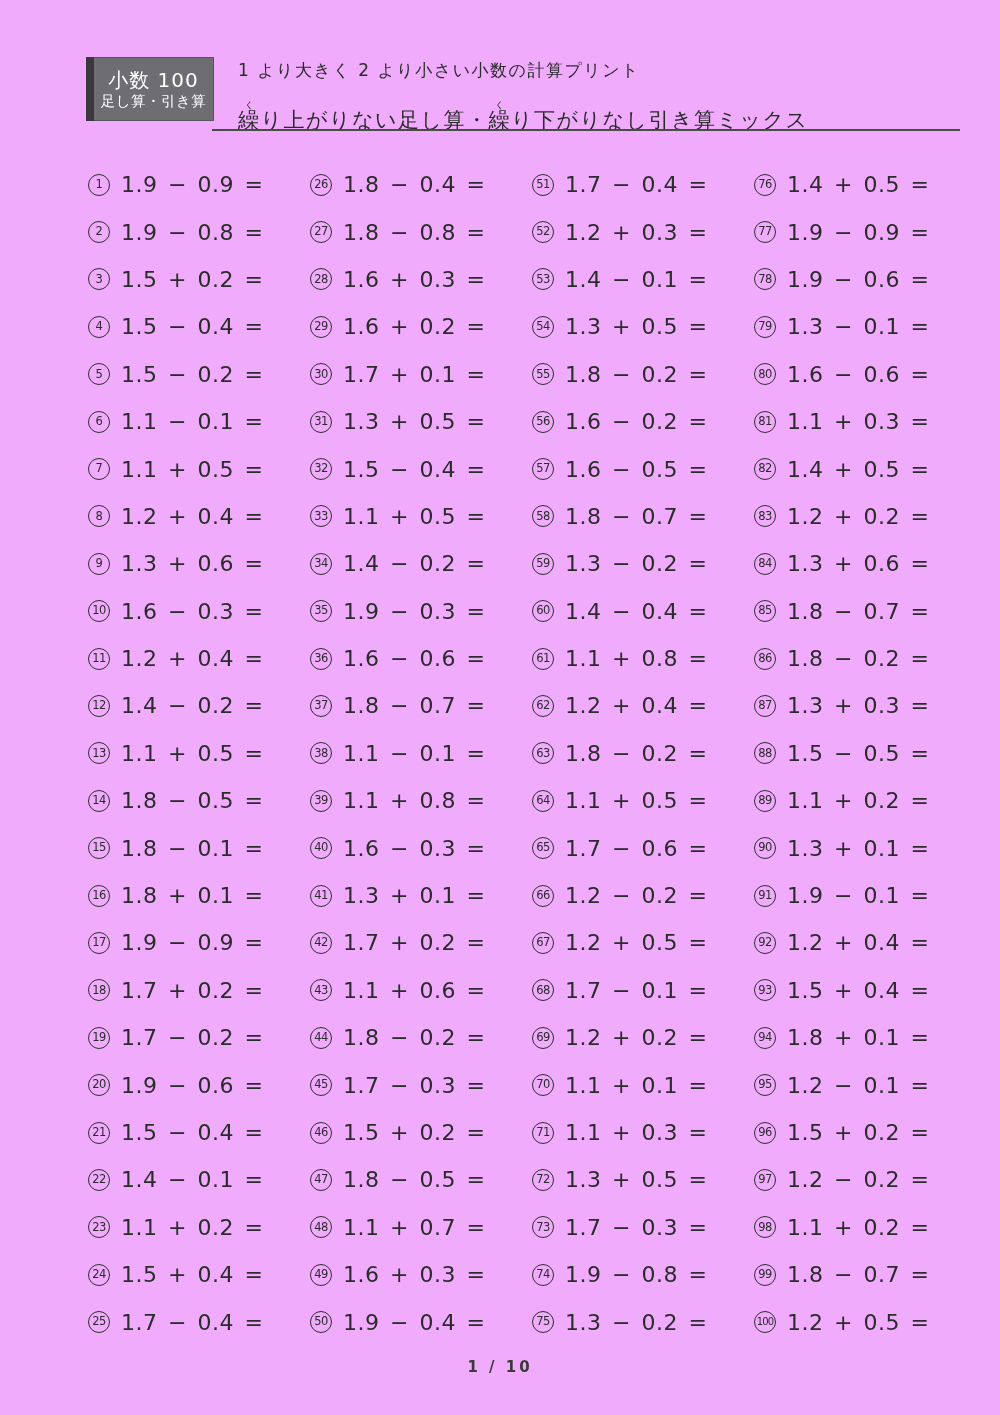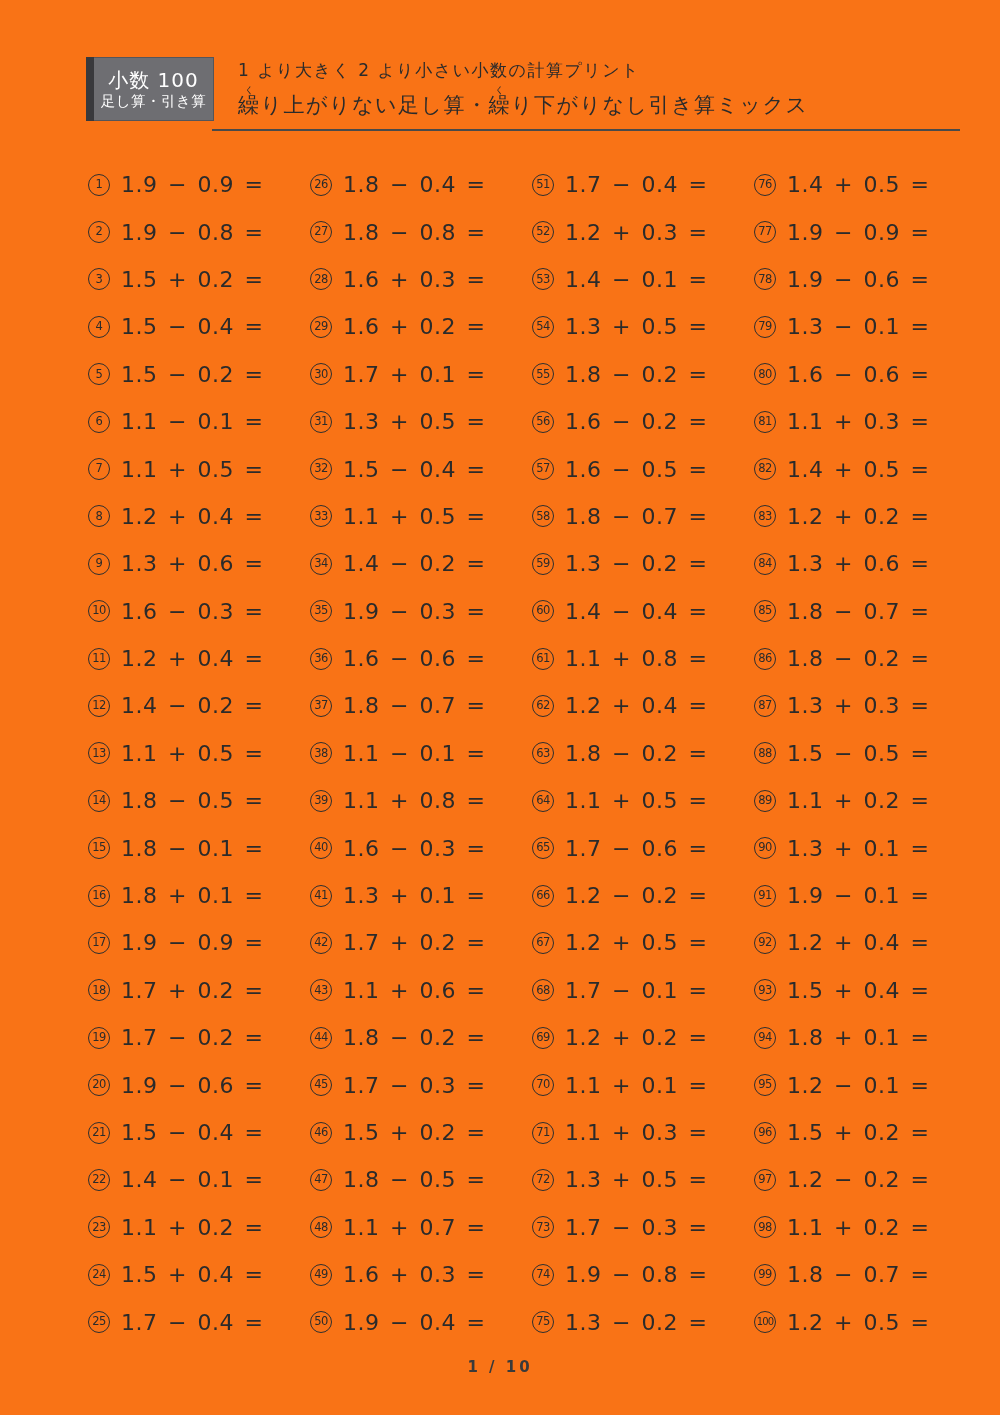--- a/index.html
+++ b/index.html
@@ -1,20 +1,20 @@
 <!DOCTYPE html>
 <html><head>
 <meta charset="utf-8">
 <style>
   html, body { margin: 0; padding: 0; background: #ffffff; }
   .page {
     position: relative;
     width: 1000px;
     height: 1415px;
-    background: #f97316;
+    background: #f0abfc;
     font-family: "DejaVu Sans", "Liberation Sans", sans-serif;
     color: #2b2b2b;
     overflow: hidden;
   }
 
   
   .header-badge {
     position: absolute;
     left: 86px; top: 57px;
     width: 128px; height: 64px;
@@ -46,21 +46,21 @@
     left: 238px; top: 60px;
     width: 730px;
   }
   .title-line1 {
     font-size: 17px;
     letter-spacing: 1.5px;
     line-height: 1.25;
     white-space: nowrap;
   }
   .title-line2 {
-    margin-top: 4px;
+    margin-top: 19px;
     font-size: 21px;
     letter-spacing: 1.5px;
     line-height: 1.3;
     white-space: nowrap;
   }
   .title-line2 ruby rt {
     font-size: 9px;
     letter-spacing: 0;
   }
   .header-underline {

